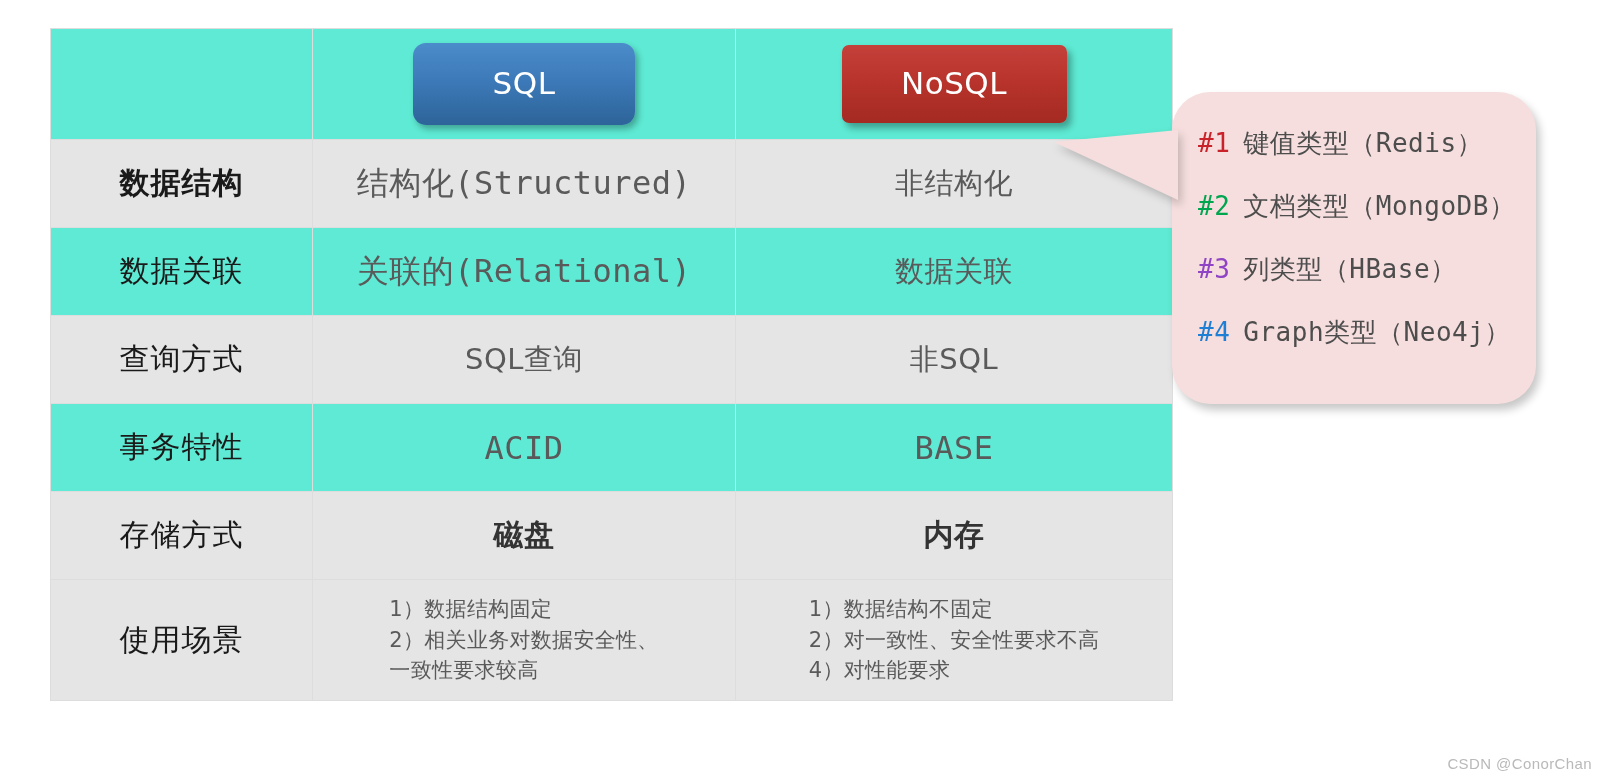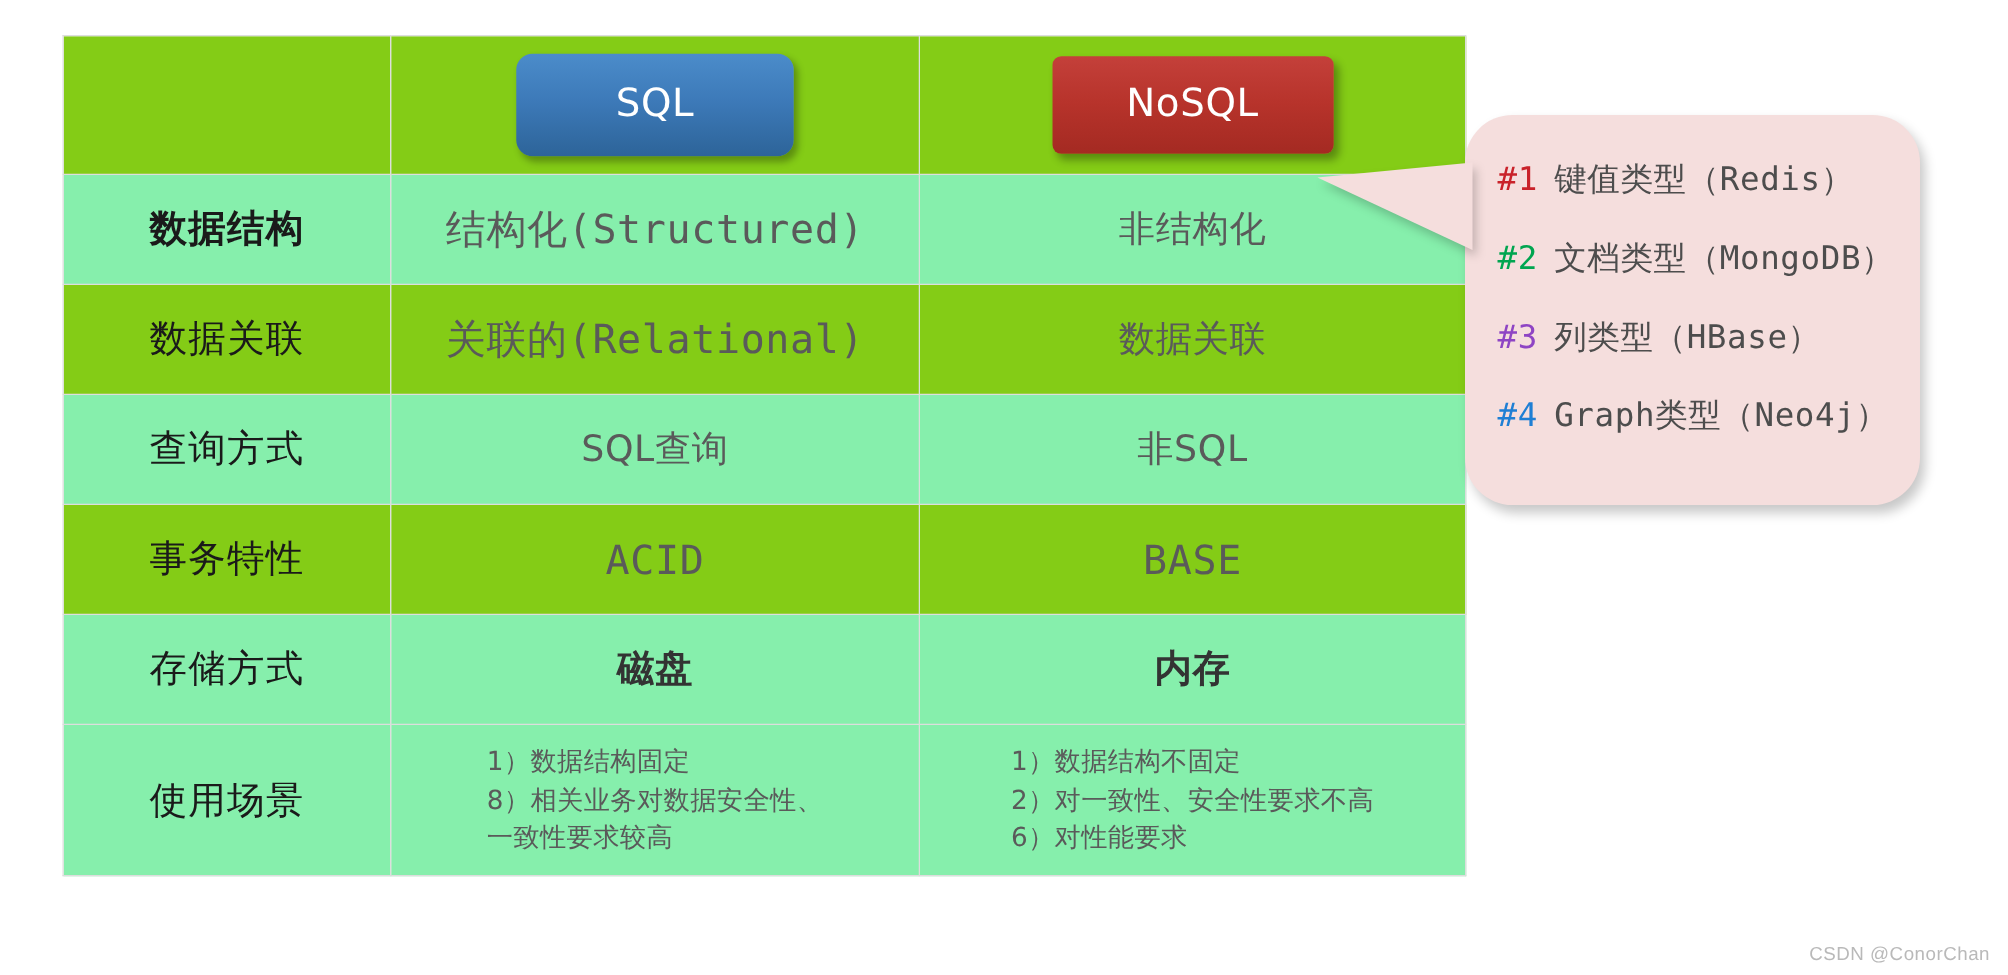--- a/index.html
+++ b/index.html
@@ -30,22 +30,22 @@
   #compare-table td {
     border: 1px solid #dddddd;
     padding: 0;
     vertical-align: middle;
     text-align: center;
   }
   .col-label  { width: 262px; }
   .col-sql    { width: 423px; }
   .col-nosql  { width: 437px; }
 
-  tr.shade td { background: #86efac; }
-  tr.plain td { background: #84cc16; }
+  tr.shade td { background: #e5e5e5; }
+  tr.plain td { background: #5eead4; }
 
   
   .head-row td { height: 110px; }
 
   .pill {
     display: inline-block;
     color: #ffffff;
     font-size: 31px;
     letter-spacing: 0.5px;
     line-height: 1;
@@ -215,29 +215,29 @@
         <td class="val strong">磁盘</td>
         <td class="val strong">内存</td>
       </tr>
 
 
       <tr class="row-usecase shade">
         <td class="label-cell">使用场景</td>
         <td>
           <div class="scenario">
             <div>1）数据结构固定</div>
-            <div>8）相关业务对数据安全性、</div>
+            <div>2）相关业务对数据安全性、</div>
             <div>一致性要求较高</div>
           </div>
         </td>
         <td>
           <div class="scenario">
             <div>1）数据结构不固定</div>
             <div>2）对一致性、安全性要求不高</div>
-            <div>6）对性能要求</div>
+            <div>4）对性能要求</div>
           </div>
         </td>
       </tr>
     </tbody>
   </table>
 
   <div id="callout">
     <div id="callout-body">
       <div id="callout-tail"></div>
       <div id="callout-list">

